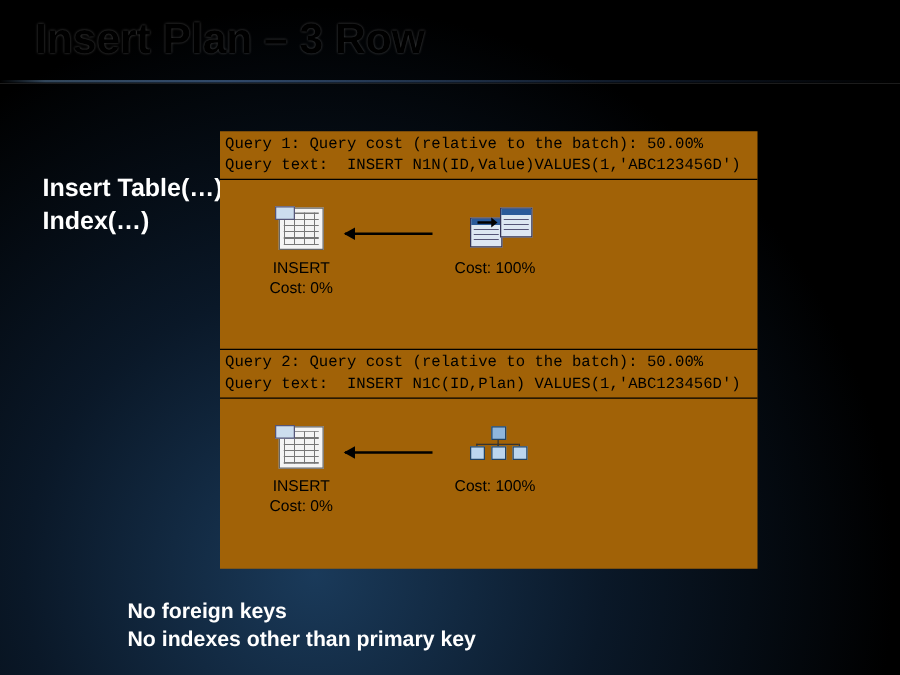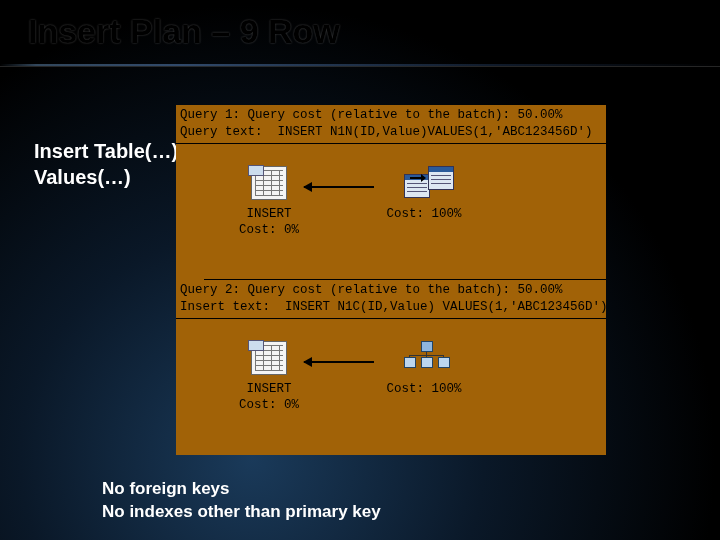--- a/index.html
+++ b/index.html
@@ -61,22 +61,21 @@
     padding: 2px 4px 2px 4px;
     border-bottom: 1.5px solid #000;
     line-height: 1.35;
     white-space: pre;
     overflow: hidden;
   }
   .plan-body {
     height: 135px;
     border-bottom: 1.5px solid #000;
     position: relative;
-    font-family: Liberation Mono, monospace;
-    margin-left: 28px;
+    font-family: Liberation Sans, sans-serif;
   }
   .plan-body.last {
     border-bottom: none;
   }
   .op {
     position: absolute;
     text-align: center;
     width: 150px;
   }
   .op .icon {
@@ -202,26 +201,26 @@
     font-size: 17px;
     font-weight: bold;
     color: #fff;
     line-height: 1.35;
   }
 </style>
 </head>
 <body>
 <div class="slide">
 
-  <div class="title">Insert Plan – 9 Row</div>
+  <div class="title">Insert Plan – 3 Row</div>
   <div class="title-underline"></div>
 
   <div class="sidebar-text">
     <div>Insert Table(…)</div>
-    <div>Values(…)</div>
+    <div>Index(…)</div>
   </div>
 
   <div class="plan-panel">
 
     <div class="query-header"><span>Query 1: Query cost (relative to the batch): 50.00%</span>
 <span>Query text:  INSERT N1N(ID,Value)VALUES(1,'ABC123456D')</span></div>
 
     <div class="plan-body">
       <div class="op" style="left:-10px; top:22px;">
         <div class="icon">
@@ -245,21 +244,21 @@
             <div class="mini-tbl" style="left:24px; top:0;">
                 <div class="bar"></div>
               </div>
           </div>
         </div>
         <div class="lbl">Cost: 100%</div>
       </div>
     </div>
 
     <div class="query-header"><span>Query 2: Query cost (relative to the batch): 50.00%</span>
-<span>Insert text:  INSERT N1C(ID,Value) VALUES(1,'ABC123456D')</span></div>
+<span>Query text:  INSERT N1C(ID,Plan) VALUES(1,'ABC123456D')</span></div>
 
     <div class="plan-body last">
       <div class="op" style="left:-10px; top:22px;">
         <div class="icon">
           <div class="icon-insert">
               <div class="minihdr"></div>
             </div>
         </div>
         <div class="lbl">INSERT</div>
         <div class="lbl">Cost: 0%</div>

